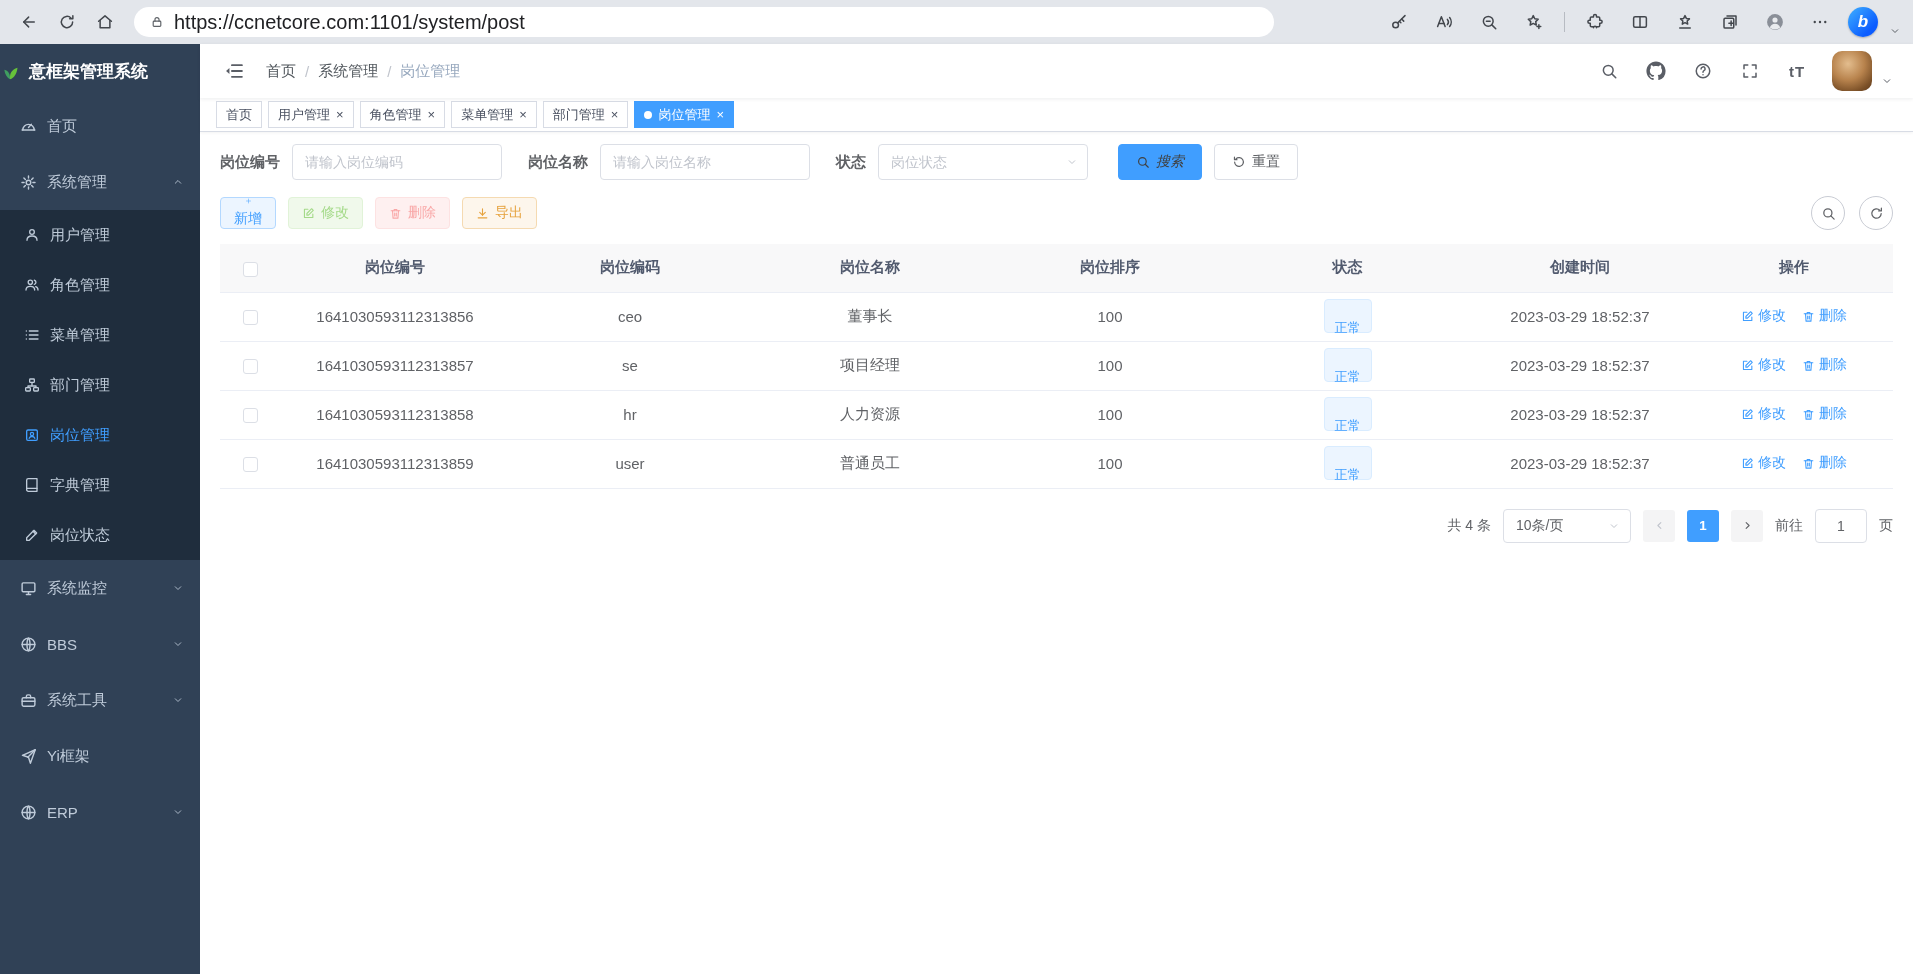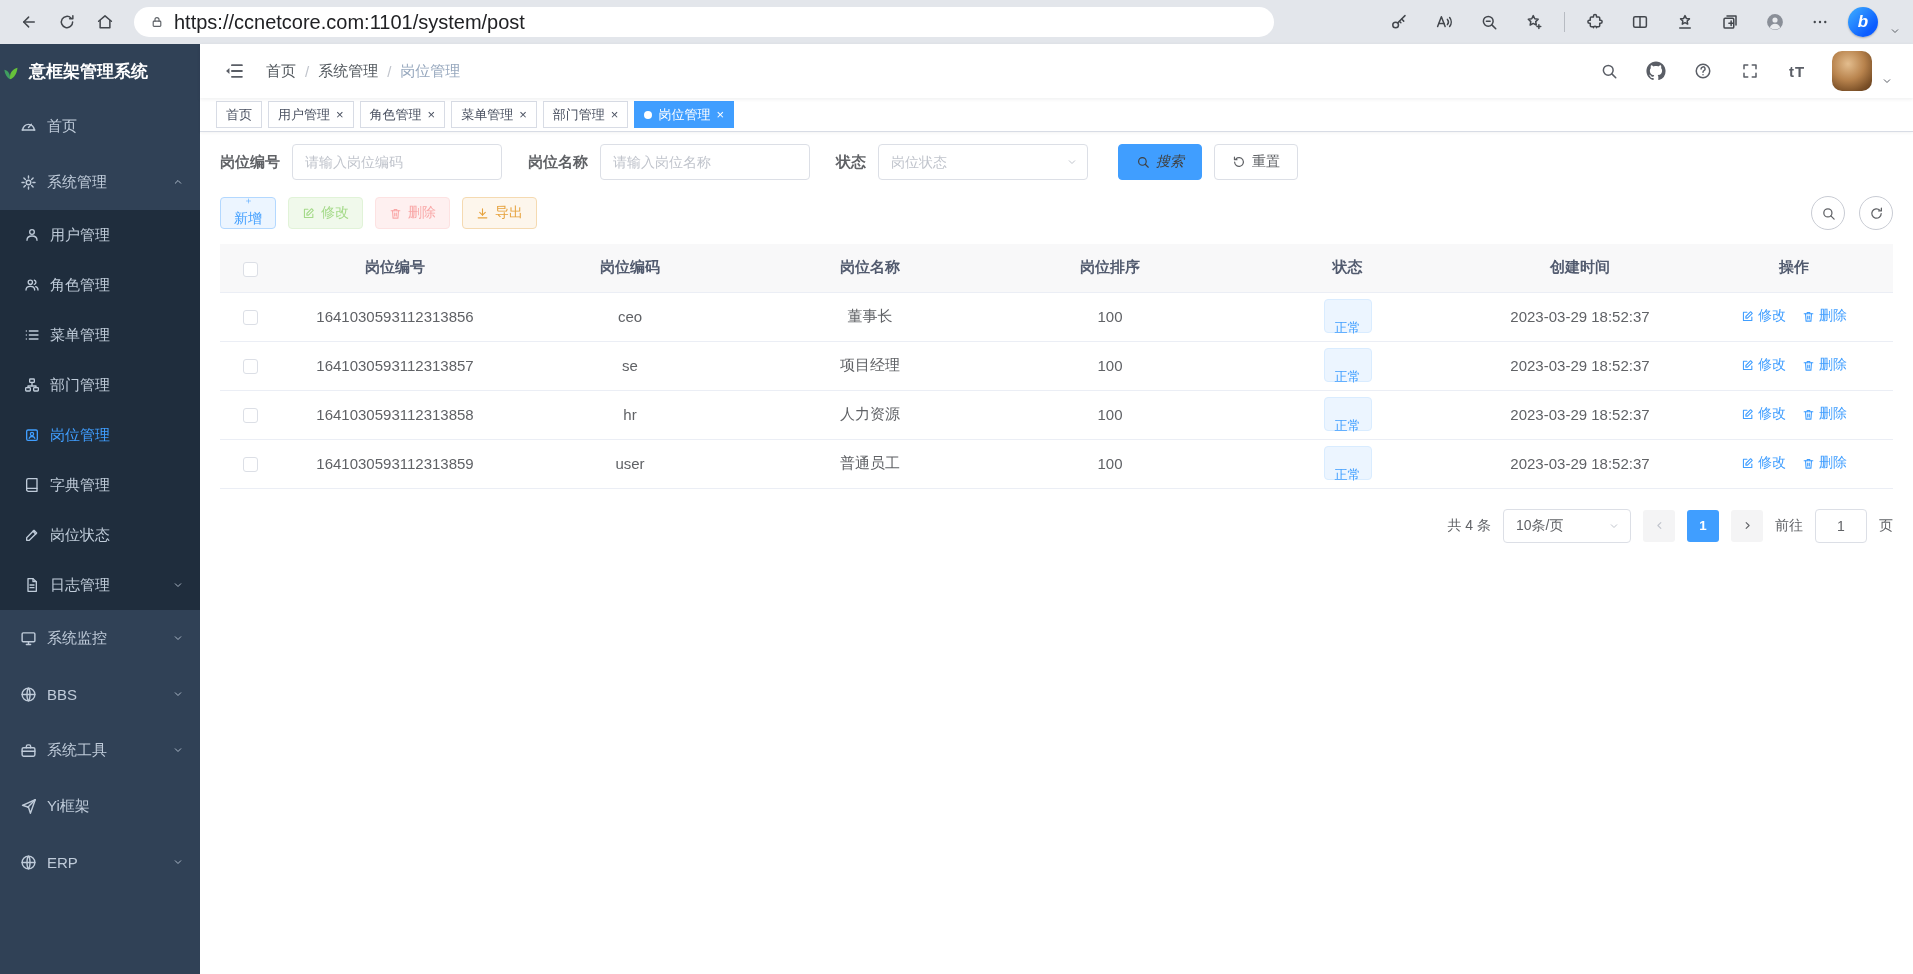--- a/index.html
+++ b/index.html
@@ -286,31 +286,20 @@
                 <path d="M4 17h15.5"></path>
               </svg>
             <span class="menu-label">字典管理</span>
           </div>
           <div class="menu-item">
             <svg class="ic i16 mi" viewBox="0 0 24 24">
                 <path d="M4 20h4L19 9l-4-4L4 16z"></path>
                 <path d="M13.5 6.5l4 4"></path>
               </svg>
             <span class="menu-label">岗位状态</span>
-          </div>
-          <div class="menu-item">
-            <svg class="ic i16 mi" viewBox="0 0 24 24">
-                <path d="M6 2.5h7.5L18.5 7v14.5H6z"></path>
-                <path d="M13.5 2.5V7h5"></path>
-                <path d="M9 12h6M9 16h6"></path>
-              </svg>
-            <span class="menu-label">日志管理</span>
-            <svg class="ic i12 chev" viewBox="0 0 24 24">
-                <path d="M6.5 9.5 12 15l5.5-5.5"></path>
-              </svg>
           </div>
         </div>
         <div class="menu-item">
           <svg class="ic i17 mi" viewBox="0 0 24 24">
               <rect x="3" y="4" width="18" height="12.5" rx="1.5"></rect>
               <path d="M9 20.5h6M12 16.5v4"></path>
             </svg>
           <span class="menu-label">系统监控</span>
           <svg class="ic i12 chev" viewBox="0 0 24 24">
               <path d="M6.5 9.5 12 15l5.5-5.5"></path>

